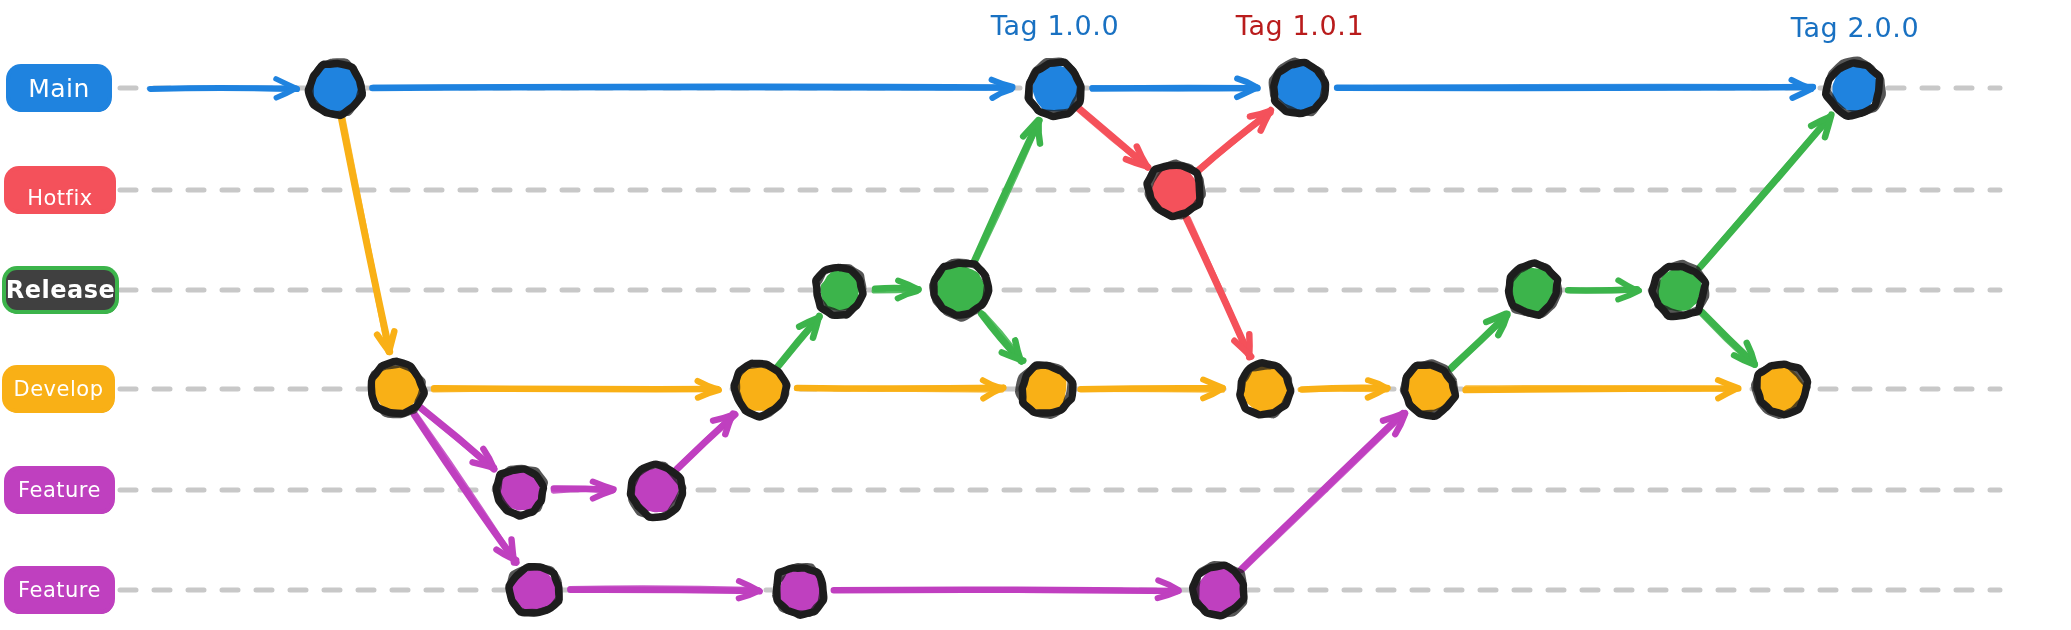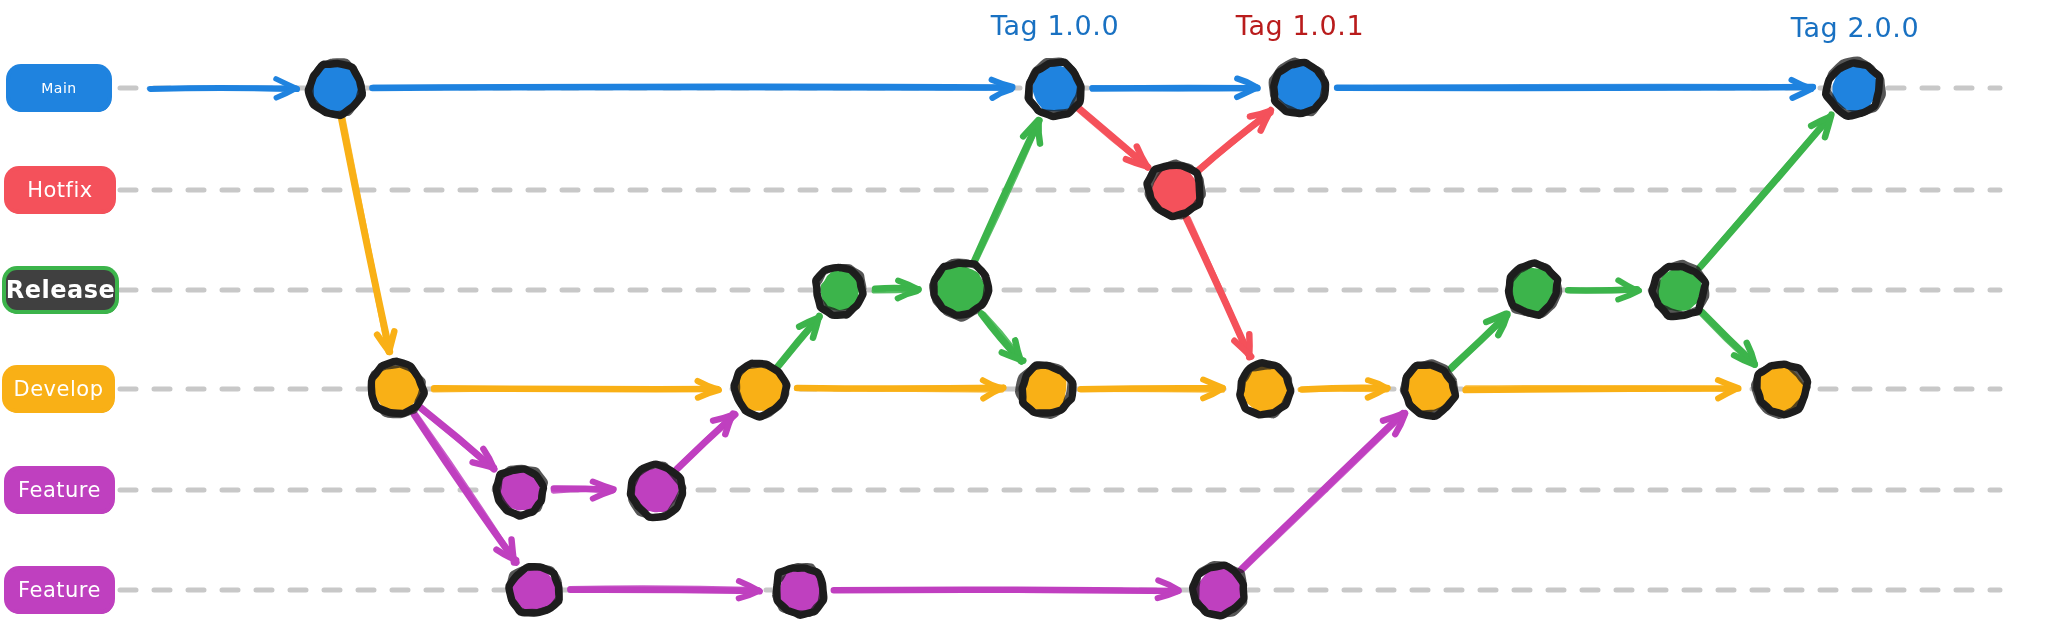--- a/index.html
+++ b/index.html
@@ -330,24 +330,24 @@
           <path d="M 809.4 614.1 C 800.5 612.6, 796.9 613.8, 794.9 613.1 C 787.3 610.2, 782.4 610.2, 781.4 608.2 C 778.5 600.8, 774.6 597.1, 775.0 595.1 C 776.0 586.8, 777.0 583.2, 778.1 581.6 C 783.3 575.9, 783.6 571.4, 785.4 570.7 C 793.2 567.2, 795.7 565.9, 797.8 566.0 C 804.7 566.7, 810.5 565.1, 811.7 566.7 C 817.0 573.8, 819.8 575.9, 820.1 577.9 C 820.6 585.6, 822.8 588.7, 822.3 590.7 C 821.5 598.1, 820.8 602.0, 819.3 603.6 C 813.0 609.1, 811.5 614.2, 809.4 614.1 Z" fill="none" stroke="#1e1e1e" stroke-width="6" stroke-linecap="round" opacity="0.75"></path>
         </g>
         <g>
           <path d="M 1219.9 614.2 C 1212.4 611.4, 1209.4 610.1, 1207.8 608.8 C 1202.1 603.6, 1197.6 602.3, 1197.3 600.2 C 1196.8 592.0, 1194.4 587.9, 1195.7 586.4 C 1200.6 581.5, 1202.7 577.5, 1204.1 576.1 C 1208.2 570.1, 1211.4 566.9, 1213.3 567.0 C 1220.8 566.7, 1225.1 566.6, 1226.6 567.8 C 1232.5 571.0, 1235.7 574.0, 1236.7 575.6 C 1239.2 582.3, 1243.4 584.8, 1243.2 586.8 C 1241.7 595.1, 1242.9 598.6, 1241.4 599.9 C 1237.1 603.5, 1233.6 607.6, 1231.8 608.5 C 1226.4 611.6, 1221.7 615.0, 1219.9 614.2 Z" fill="#bf40bf" stroke="none"></path>
           <path d="M 1206.2 612.4 C 1200.5 605.4, 1196.2 603.9, 1195.7 601.7 C 1193.8 594.2, 1191.9 589.0, 1192.8 587.0 C 1196.8 578.8, 1197.5 574.8, 1199.4 573.8 C 1205.4 569.8, 1209.6 567.7, 1211.7 567.4 C 1220.0 567.2, 1223.6 564.1, 1225.2 565.3 C 1232.0 568.7, 1235.2 571.8, 1236.3 573.5 C 1240.9 579.7, 1243.4 582.8, 1243.4 585.0 C 1242.4 591.8, 1245.0 597.8, 1243.5 599.3 C 1239.0 604.4, 1235.0 607.9, 1233.1 609.0 C 1226.7 612.2, 1222.7 616.4, 1220.6 615.8 C 1213.4 614.2, 1207.7 614.0, 1206.2 612.4 Z" fill="none" stroke="#1e1e1e" stroke-width="7.5" stroke-linecap="round" opacity="1"></path>
           <path d="M 1214.2 564.1 C 1222.5 564.3, 1226.5 565.5, 1228.5 566.5 C 1235.3 571.4, 1241.7 571.0, 1242.0 573.2 C 1244.0 580.6, 1243.7 585.9, 1243.7 588.1 C 1242.7 597.2, 1245.6 601.3, 1244.0 602.9 C 1239.1 607.8, 1235.1 613.3, 1232.9 613.5 C 1224.5 614.3, 1220.4 615.6, 1218.2 615.1 C 1209.6 613.4, 1204.9 613.4, 1203.8 611.5 C 1200.5 603.4, 1196.2 600.8, 1196.3 598.8 C 1196.8 590.9, 1196.3 587.1, 1196.9 585.0 C 1197.9 577.9, 1198.8 571.9, 1200.8 570.9 C 1208.5 567.2, 1212.0 563.7, 1214.2 564.1 Z" fill="none" stroke="#1e1e1e" stroke-width="6" stroke-linecap="round" opacity="0.75"></path>
         </g>
       </g>
   </svg>
   <div id="lane-label-layer">
-      <div class="lane-label" style="left: 10px; top: 68px; width: 98px; height: 40px; font-size: 14px; background: rgb(31, 131, 223); box-shadow: rgb(31, 131, 223) 0px 0px 0px 4px, rgb(17, 117, 209) 1px 2px 0px 2px;">
+      <div class="lane-label" style="left: 10px; top: 68px; width: 98px; height: 40px; font-size: 25px; background: rgb(31, 131, 223); box-shadow: rgb(31, 131, 223) 0px 0px 0px 4px, rgb(17, 117, 209) 1px 2px 0px 2px;">
         <span>Main</span>
       </div>
-      <div class="lane-label" style="left: 8px; top: 170px; width: 104px; height: 40px; font-size: 21px; background: rgb(244, 81, 91); box-shadow: rgb(244, 81, 91) 0px 0px 0px 4px, rgb(230, 67, 77) 1px 2px 0px 2px;">
+      <div class="lane-label" style="left: 8px; top: 170px; width: 104px; height: 40px; font-size: 21px; background: rgb(244, 81, 91); box-shadow: rgb(244, 81, 91) 0px 0px 0px 4px, rgb(230, 67, 77) 1px 2px 0px 2px; align-items: flex-end;">
         <span>Hotfix</span>
       </div>
       <div class="lane-label" style="left: 6px; top: 270px; width: 109px; height: 40px; font-size: 24px; background: #404040; box-shadow: rgb(60, 180, 75) 0px 0px 0px 4px, rgb(46, 166, 61) 1px 2px 0px 2px; font-weight: bold;">
         <span>Release</span>
       </div>
       <div class="lane-label" style="left: 6px; top: 369px; width: 105px; height: 40px; font-size: 21px; background: rgb(249, 176, 22); box-shadow: rgb(249, 176, 22) 0px 0px 0px 4px, rgb(235, 162, 8) 1px 2px 0px 2px; text-align: right;">
         <span>Develop</span>
       </div>
       <div class="lane-label" style="left: 8px; top: 470px; width: 103px; height: 40px; font-size: 21px; background: rgb(191, 64, 191); box-shadow: rgb(191, 64, 191) 0px 0px 0px 4px, rgb(177, 50, 177) 1px 2px 0px 2px;">
         <span>Feature</span>

